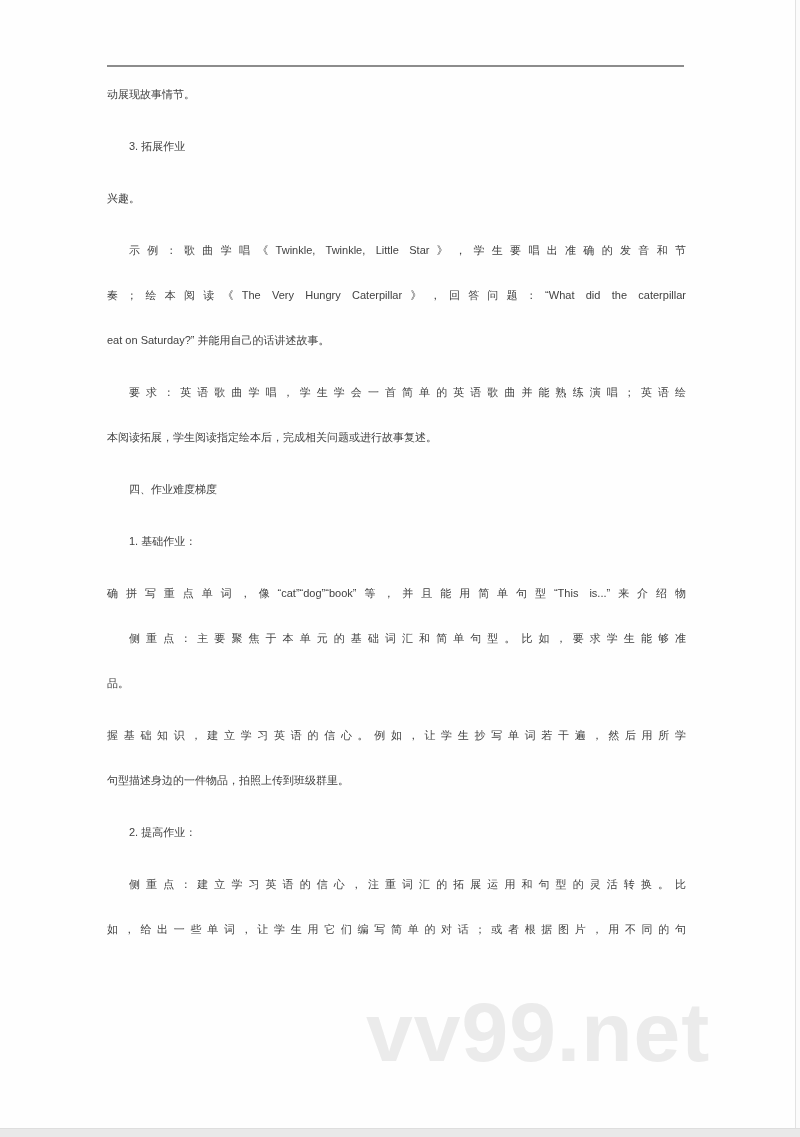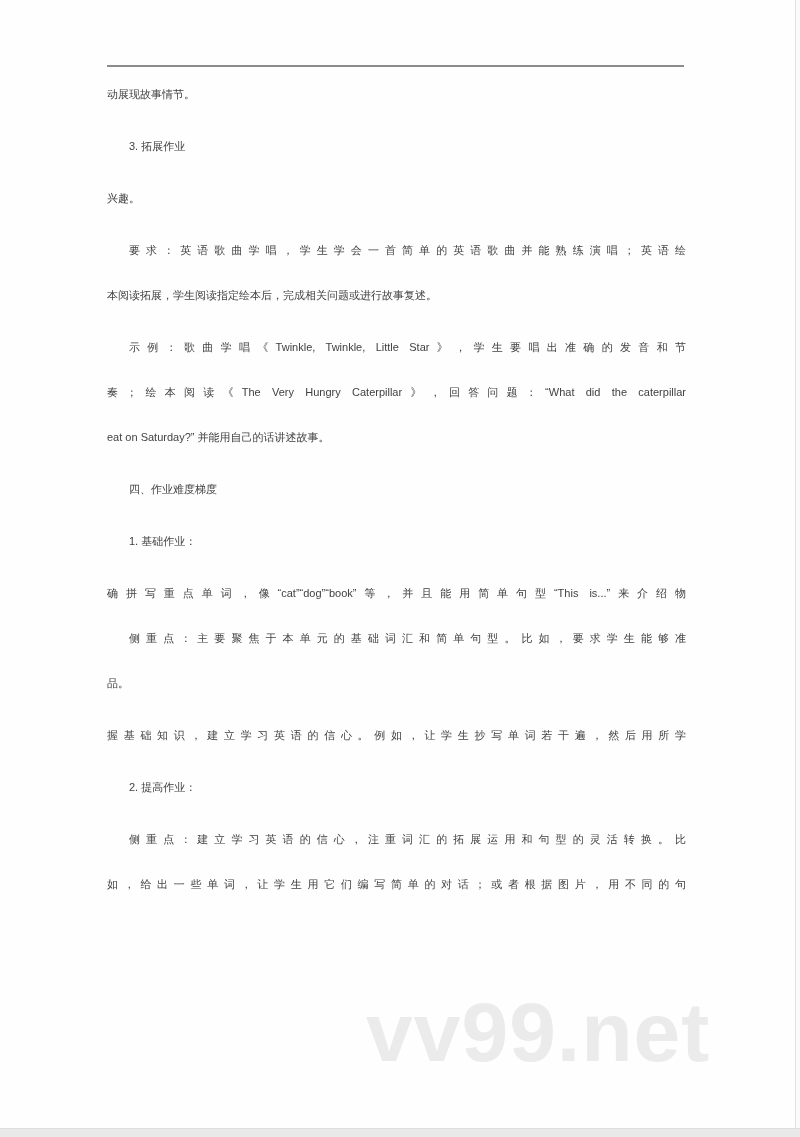--- a/index.html
+++ b/index.html
@@ -90,41 +90,42 @@
       <div class="block">
         <div class="line">动展现故事情节。</div>
       </div>
       <div class="block">
         <div class="line indent">3. 拓展作业</div>
       </div>
       <div class="block">
         <div class="line">兴趣。</div>
       </div>
       <div class="block">
-        <div class="line indent fill">要求：英语歌曲学唱，学生学会一首简单的英语歌曲并能熟练演唱；英语绘</div>
-        <div class="line">本阅读拓展，学生阅读指定绘本后，完成相关问题或进行故事复述。</div>
-      </div>
-      <div class="block">
         <div class="line indent fill">示例：歌曲学唱《Twinkle, Twinkle, Little Star》，学生要唱出准确的发音和节</div>
         <div class="line fill">奏；绘本阅读《The Very Hungry Caterpillar》，回答问题：“What did the caterpillar</div>
         <div class="line">eat on Saturday?” 并能用自己的话讲述故事。</div>
+      </div>
+      <div class="block">
+        <div class="line indent fill">要求：英语歌曲学唱，学生学会一首简单的英语歌曲并能熟练演唱；英语绘</div>
+        <div class="line">本阅读拓展，学生阅读指定绘本后，完成相关问题或进行故事复述。</div>
       </div>
       <div class="block">
         <div class="line indent">四、作业难度梯度</div>
       </div>
       <div class="block">
         <div class="line indent">1. 基础作业：</div>
       </div>
       <div class="block">
         <div class="line fill">确拼写重点单词，像“cat”“dog”“book”等，并且能用简单句型“This is...”来介绍物</div>
         <div class="line indent fill">侧重点：主要聚焦于本单元的基础词汇和简单句型。比如，要求学生能够准</div>
         <div class="line">品。</div>
       </div>
       <div class="block">
         <div class="line fill">握基础知识，建立学习英语的信心。例如，让学生抄写单词若干遍，然后用所学</div>
+        <div class="line">句型描述身边的一件物品，拍照上传到班级群里。</div>
       </div>
       <div class="block">
         <div class="line indent">2. 提高作业：</div>
       </div>
       <div class="block">
         <div class="line indent fill">侧重点：建立学习英语的信心，注重词汇的拓展运用和句型的灵活转换。比</div>
         <div class="line fill">如，给出一些单词，让学生用它们编写简单的对话；或者根据图片，用不同的句</div>
       </div>
     </div>
   <div class="page-right-gutter"></div>

